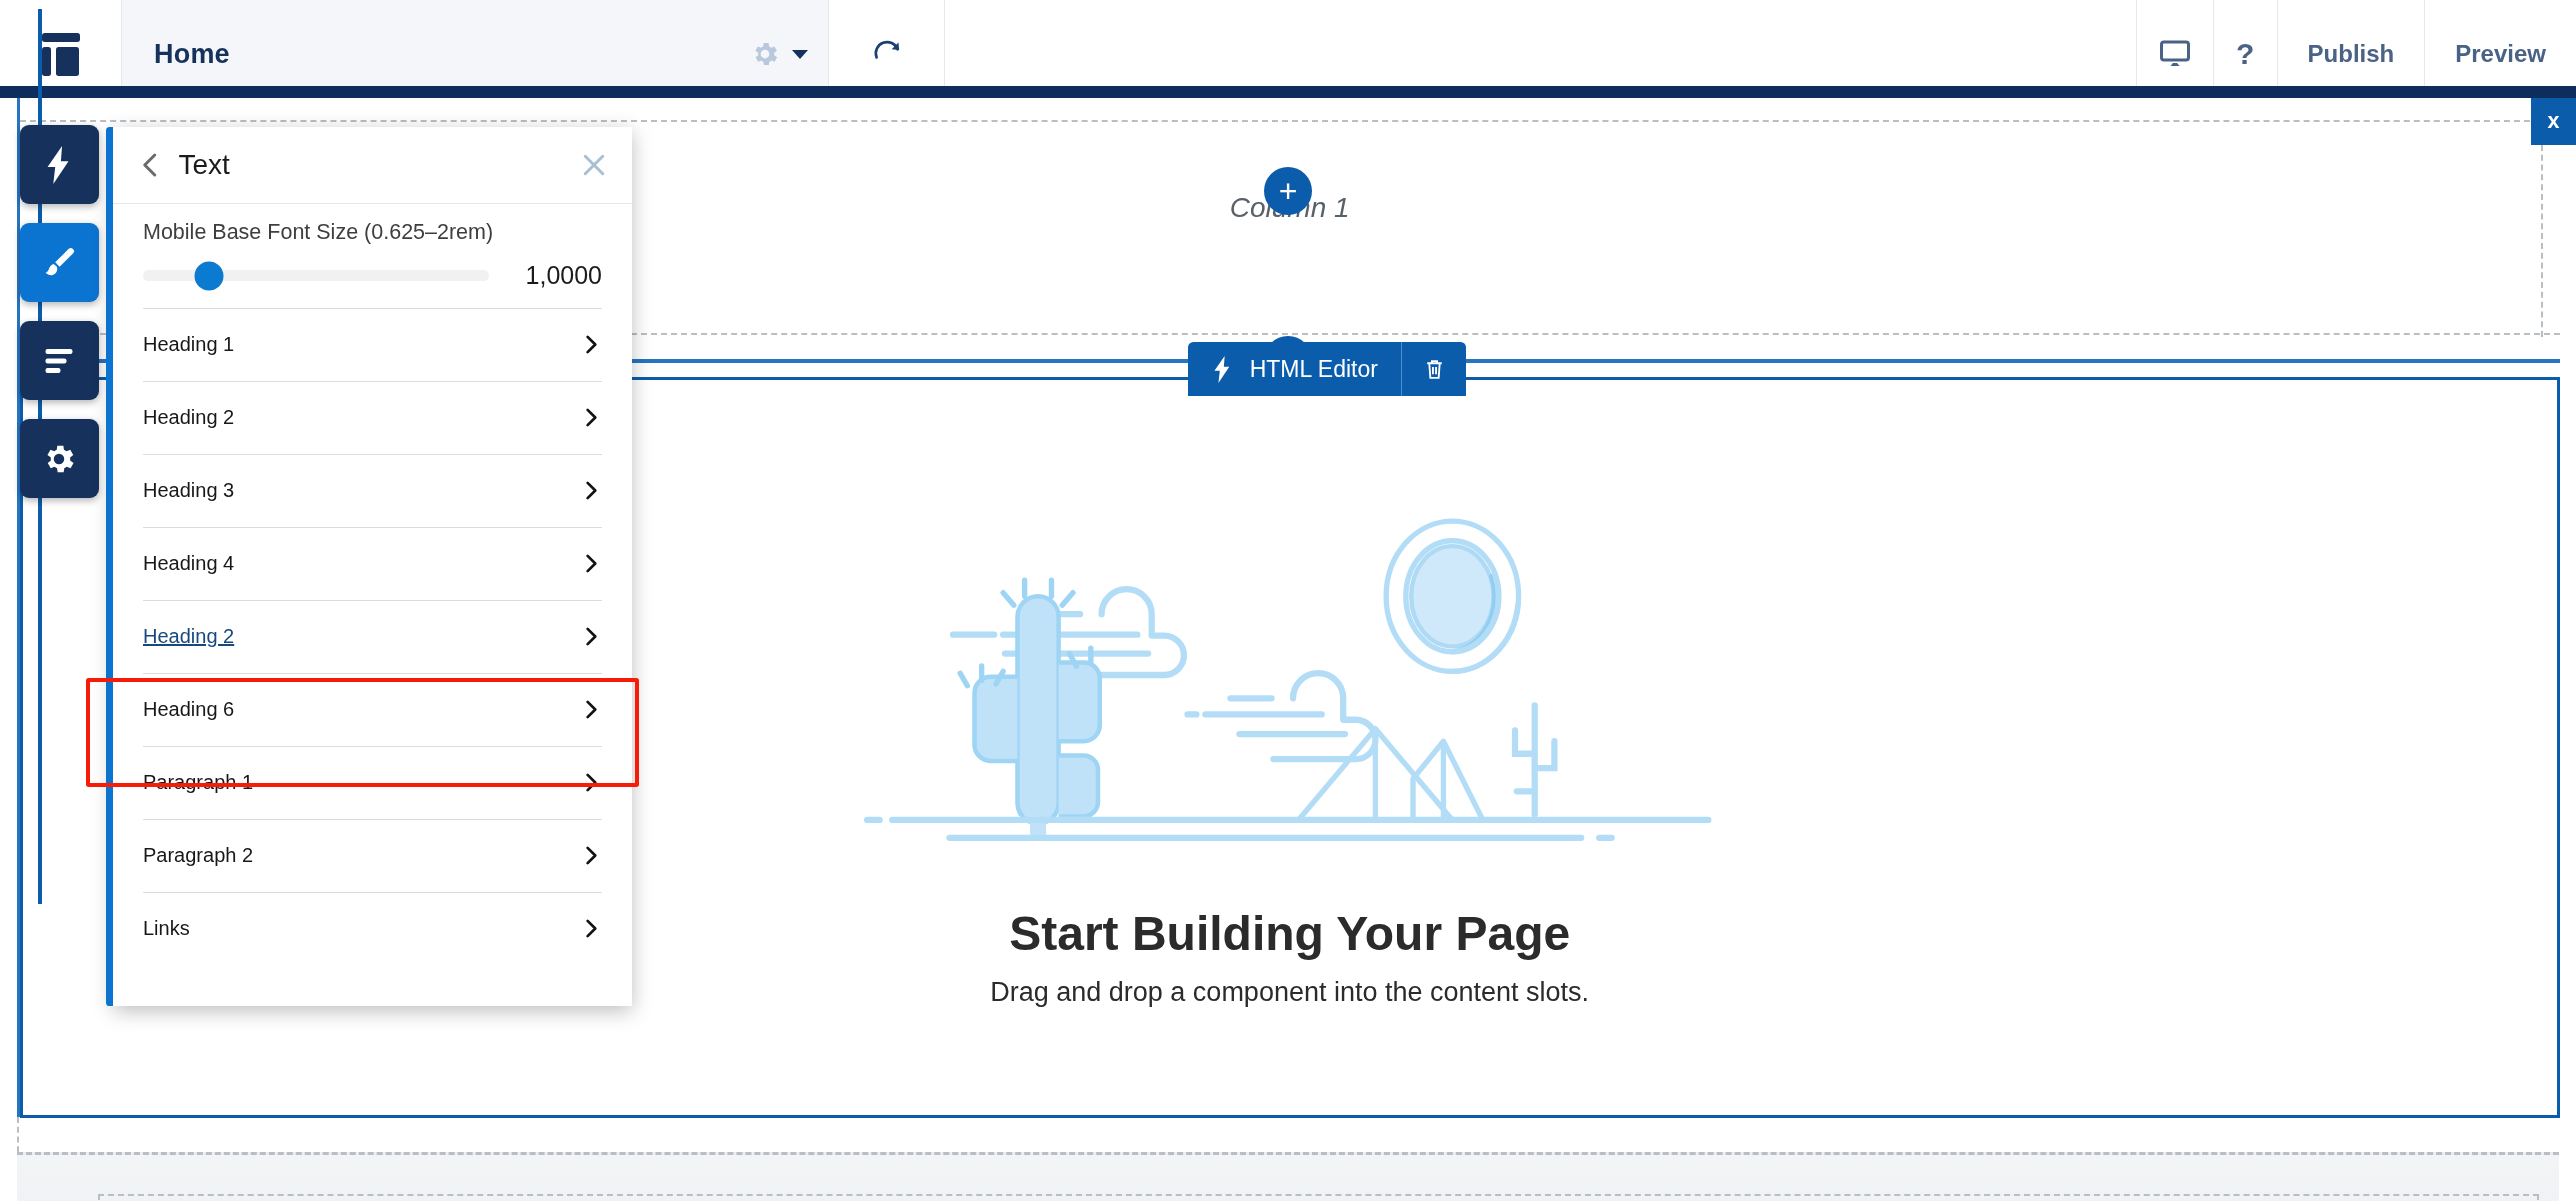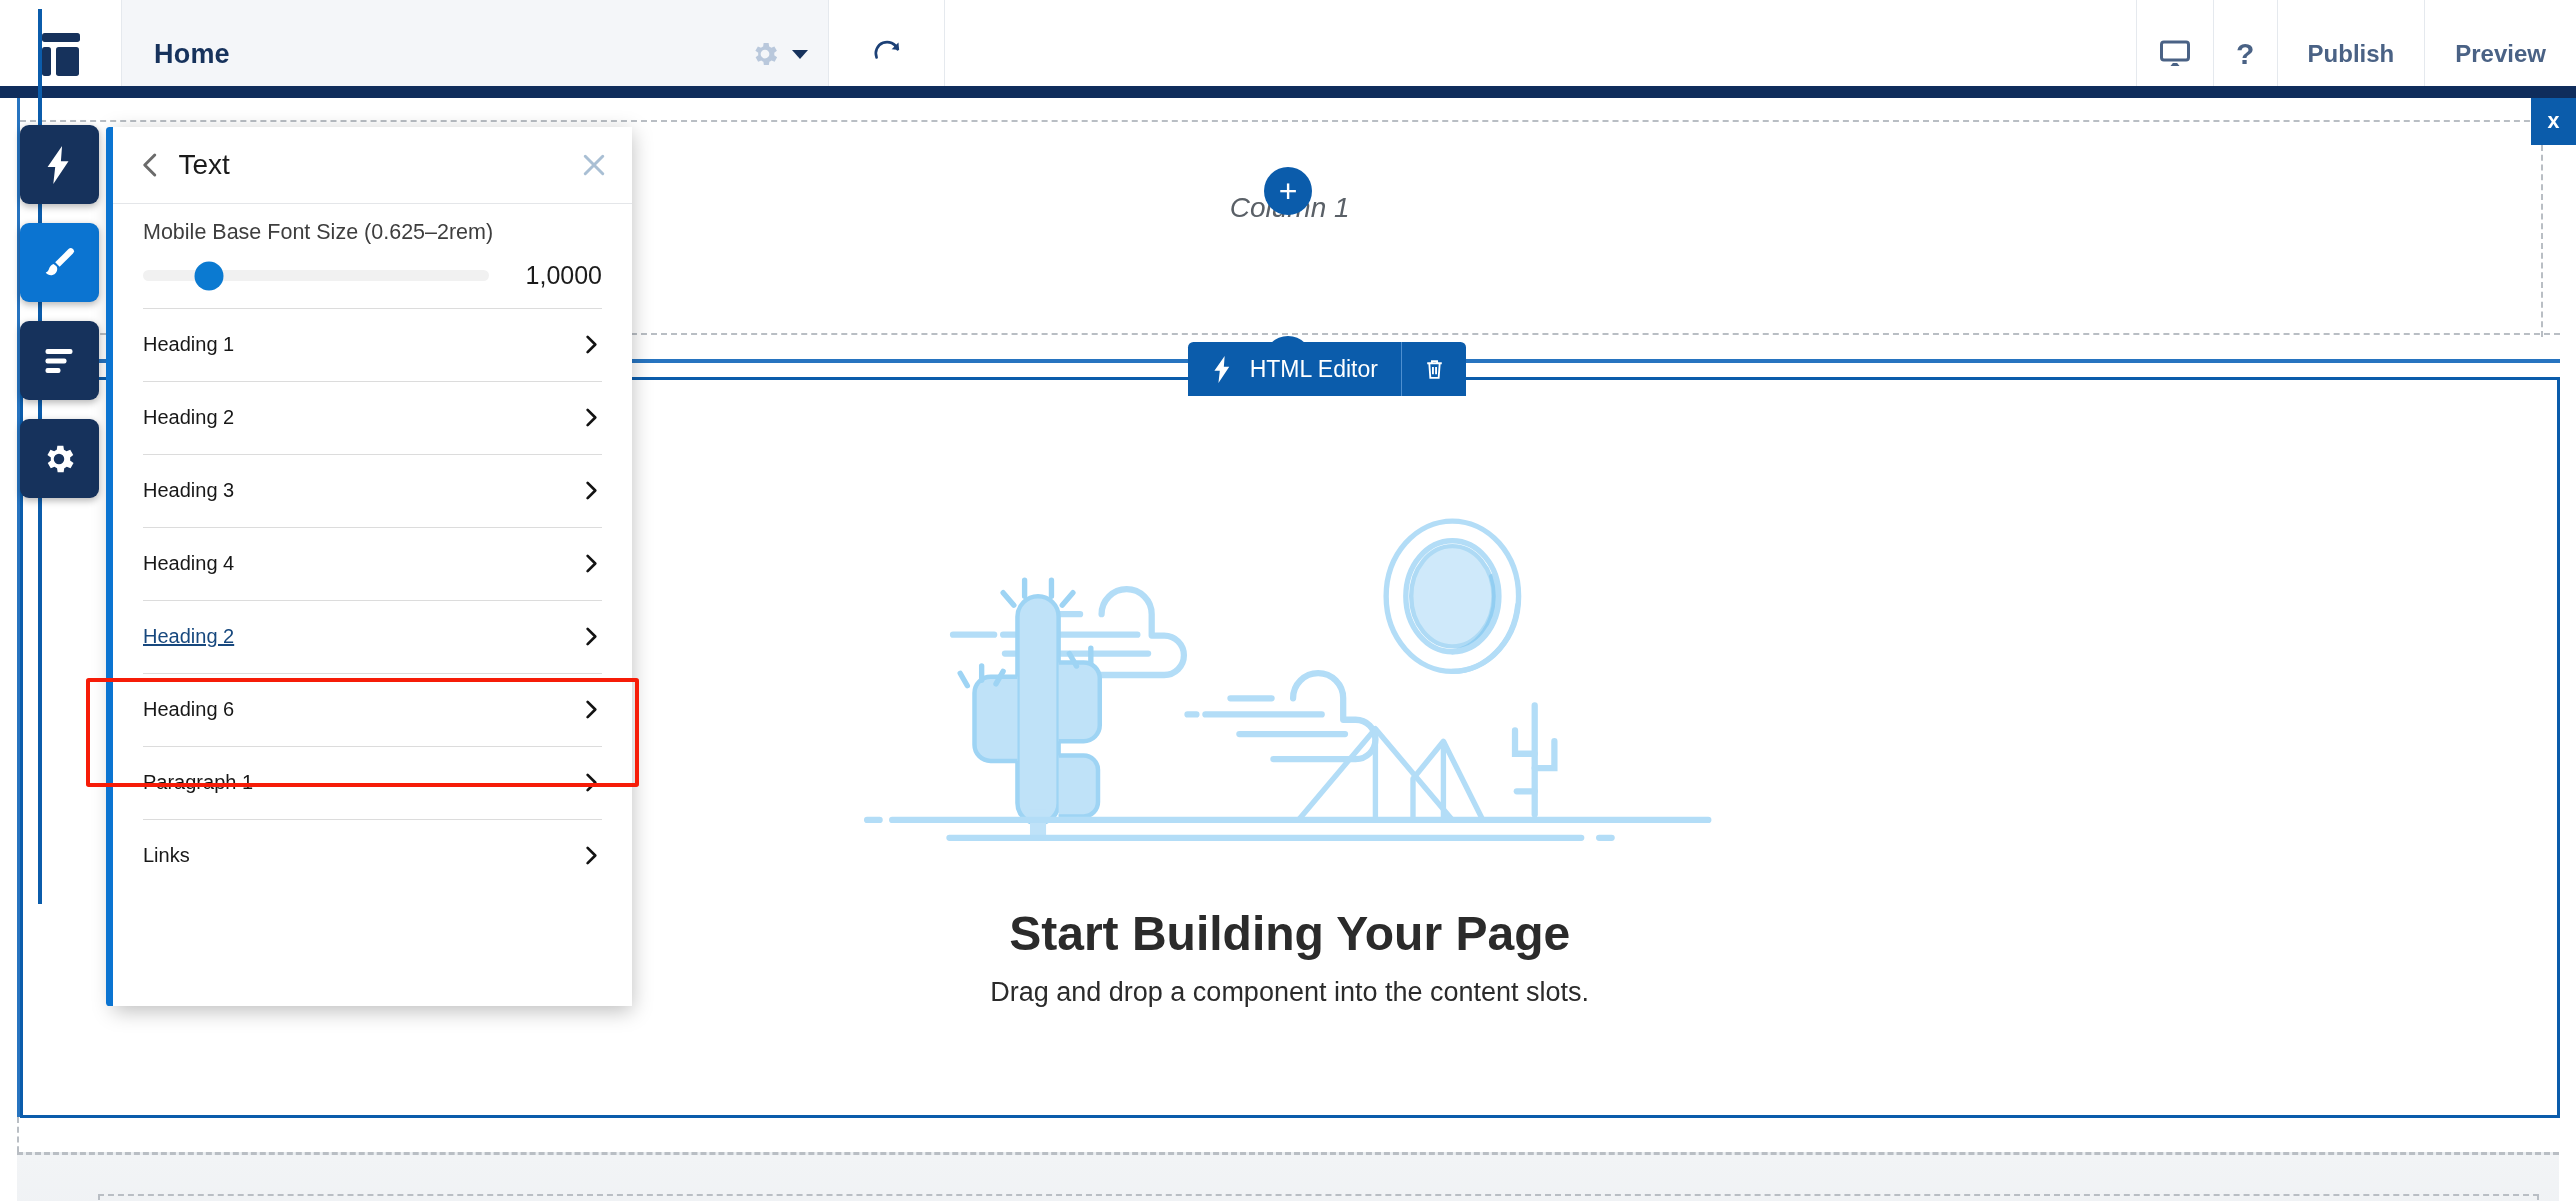--- a/index.html
+++ b/index.html
@@ -442,20 +442,26 @@
       </svg>
     </div>
 
     <div class="list-row">
       <span class="list-label">Paragraph 1</span>
       <svg class="row-chev" viewBox="0 0 24 24">
         <path fill="none" stroke="#131313" stroke-width="2.8" stroke-linecap="round" stroke-linejoin="round" d="M9 4l8 8-8 8"></path>
       </svg>
     </div>
 
+    <div class="list-row">
+      <span class="list-label">Paragraph 2</span>
+      <svg class="row-chev" viewBox="0 0 24 24">
+        <path fill="none" stroke="#131313" stroke-width="2.8" stroke-linecap="round" stroke-linejoin="round" d="M9 4l8 8-8 8"></path>
+      </svg>
+    </div>
 
     <div class="list-row">
       <span class="list-label">Links</span>
       <svg class="row-chev" viewBox="0 0 24 24">
         <path fill="none" stroke="#131313" stroke-width="2.8" stroke-linecap="round" stroke-linejoin="round" d="M9 4l8 8-8 8"></path>
       </svg>
     </div>
   </div>
 
   <div class="hl-box"></div>

